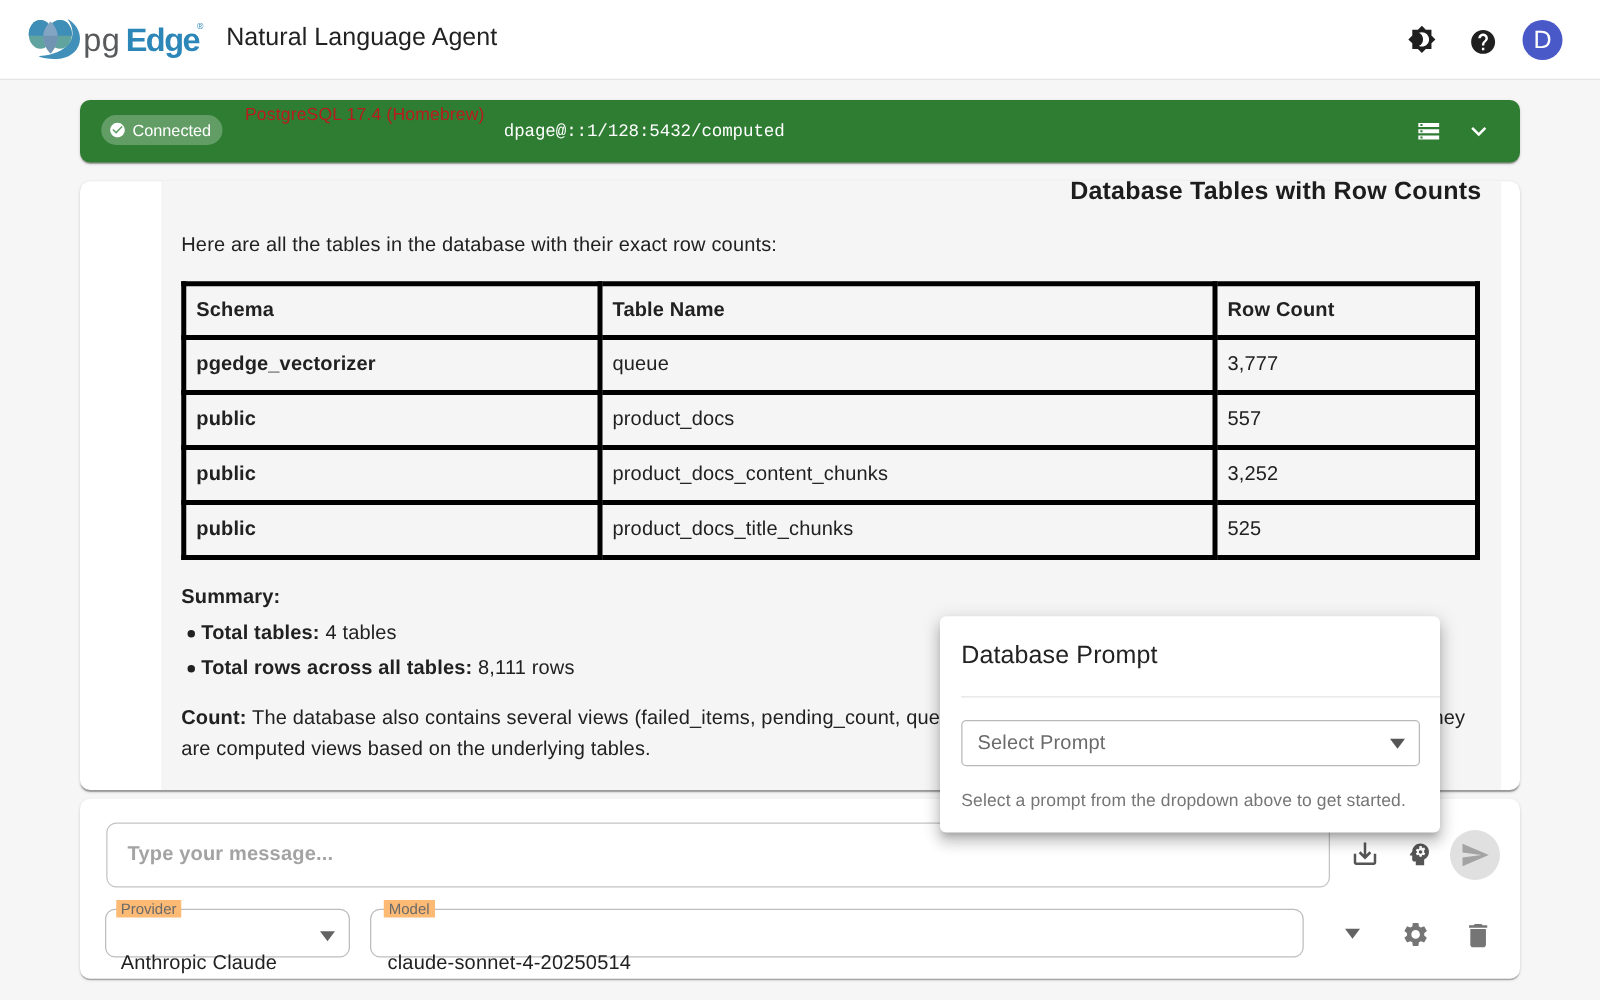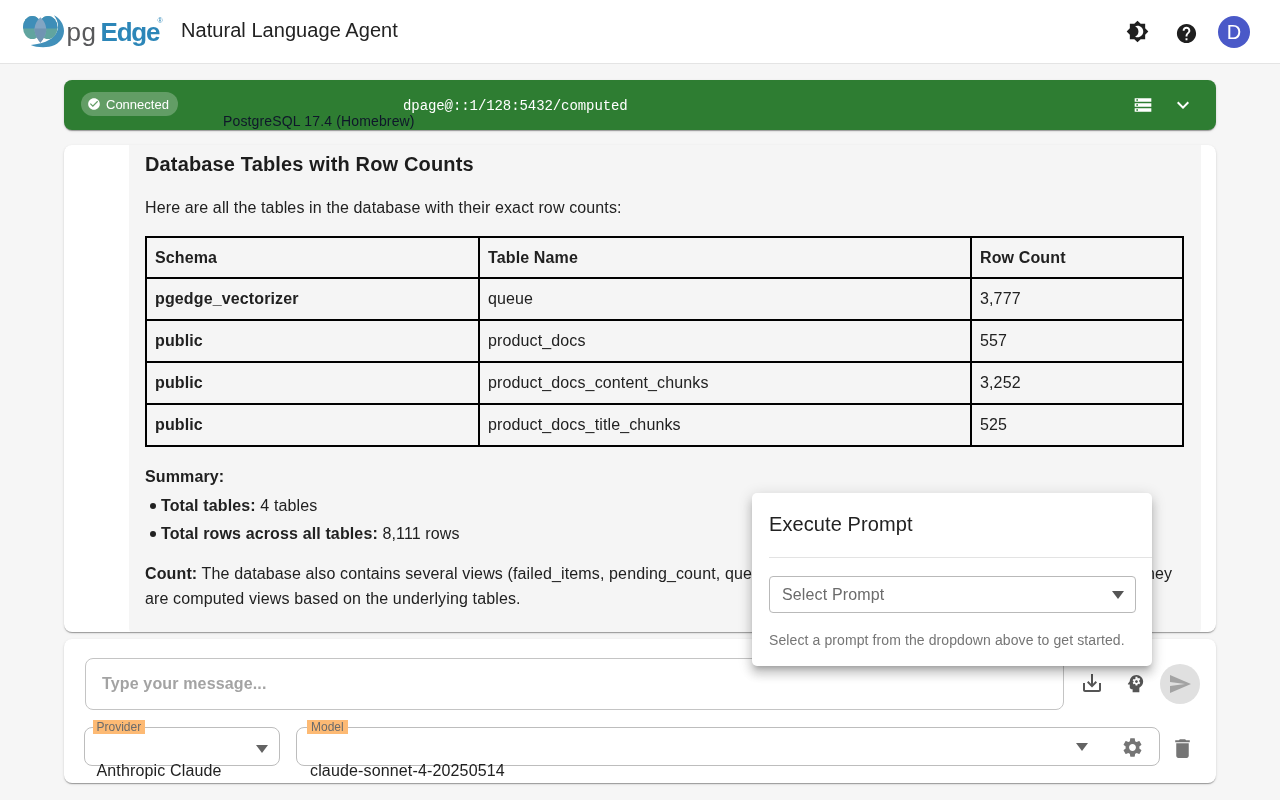--- a/index.html
+++ b/index.html
@@ -9,30 +9,30 @@
 
   
   #header { position:absolute; left:0; top:0; width:1280px; height:64px; background:#fff; border-bottom:1px solid #e4e4e4; }
   #title { position:absolute; left:181px; top:18px; font-size:20px; line-height:24px; color:#222; letter-spacing:0.05px; }
   #avatar { position:absolute; left:1218px; top:16px; width:32px; height:32px; border-radius:50%; background:#4a59c8; color:#fff; font-size:20px; display:flex; align-items:center; justify-content:center; }
 
   
   #greenbar { position:absolute; left:64px; top:80px; width:1152px; height:50px; background:#2e7d32; border-radius:8px; box-shadow:0px 2px 1px -1px rgba(0,0,0,0.2), 0px 1px 1px 0px rgba(0,0,0,0.14), 0px 1px 3px 0px rgba(0,0,0,0.12); }
   #chip { position:absolute; left:81px; top:92px; width:97px; height:24px; border-radius:12px; background:rgba(255,255,255,0.25); display:flex; align-items:center; }
   #chip span { color:#fff; font-size:13px; margin-left:5px; }
-  #pgtext { position:absolute; left:196px; top:111px; color:#0f172a; font-size:14px; line-height:20px; letter-spacing:0.15px;margin-left:27px; }
+  #pgtext { position:absolute; left:196px; top:81px; color:#b91c1c; font-size:14px; line-height:20px; letter-spacing:0.15px; }
   #monotext { position:absolute; left:403px; top:96px; color:#fff; font-size:14px; line-height:20px; letter-spacing:-0.08px; font-family:"Liberation Mono", monospace; }
 
   
   #chatpanel { position:absolute; left:64px; top:145px; width:1152px; height:487px; background:#fff; border-radius:8px; box-shadow:0px 2px 1px -1px rgba(0,0,0,0.2), 0px 1px 1px 0px rgba(0,0,0,0.14), 0px 1px 3px 0px rgba(0,0,0,0.12); overflow:hidden; }
   #bubble { position:absolute; left:65px; top:-25px; width:1072px; background:#f5f5f5; border-radius:8px; padding:16px; color:#212121; }
-  #bubble h3 { font-size:20px; font-weight:bold; line-height:27px; letter-spacing:0.15px; color:#1d1d1d; margin:15px 0 17px 0; }
+  #bubble h3 { font-size:20px; font-weight:bold; line-height:27px; letter-spacing:0.15px; color:#1d1d1d; margin:4px 0 17px 0;text-align:right; }
   #bubble p { font-size:16px; line-height:25px; letter-spacing:0.13px; margin:0 0 16px 0; }
   #bubble table { border-collapse:collapse; width:1039px; margin:2px 0 17px 0; }
-  #bubble th, #bubble td { border:2px solid #000000; font-size:16px; letter-spacing:0.13px; text-align:left; padding:8px 8px; }
+  #bubble th, #bubble td { border:4px solid #000000; font-size:16px; letter-spacing:0.13px; text-align:left; padding:8px 8px; }
   #bubble th { font-weight:bold; line-height:23px; }
   #bubble td { line-height:24px; }
   #bubble ul { margin:0 0 13px 0; padding-left:16px; list-style:none; }
   #bubble li { font-size:16px; line-height:28px; letter-spacing:0.13px; position:relative; }
   #bubble li::before { content:""; position:absolute; left:-11px; top:11px; width:6px; height:6px; border-radius:50%; background:#212121; }
   #summaryp { margin-bottom:3px !important; }
   #notep { margin-bottom:9px !important; }
   .b { font-weight:bold; }
 
   
@@ -168,34 +168,34 @@
 <div id="sendbtn">
   <svg width="24" height="24" viewBox="0 0 24 24" fill="#a3a3a3">
     <path d="M2.01 21 23 12 2.01 3 2 10l15 2-15 2z"></path>
   </svg>
 </div>
 <div class="selbox" style="left:83.5px; width:196px;">
   <span class="sellabel">Provider</span>
   <span class="selvalue">Anthropic Claude</span>
   <div class="tri" style="left:171.5px; top:17px;"></div>
 </div>
-<div class="selbox" style="left:296px; width:864px;padding-left:35px;">
+<div class="selbox" style="left:296px; width:747px;padding-left:35px;">
   <span class="sellabel" style="left:10px;">Model</span>
   <span class="selvalue" style="left:13px;">claude-sonnet-4-20250514</span>
   <div class="tri" style="left:778.5px; top:15px;"></div>
 </div>
 
 <svg class="abs" style="left:1120.5px; top:735.5px;" width="23" height="23" viewBox="0 0 24 24" fill="#757575">
   <path d="M19.14 12.94c.04-.3.06-.61.06-.94 0-.32-.02-.64-.07-.94l2.03-1.58c.18-.14.23-.41.12-.61l-1.92-3.32c-.12-.22-.37-.29-.59-.22l-2.39.96c-.5-.38-1.03-.7-1.62-.94l-.36-2.54c-.04-.24-.24-.41-.48-.41h-3.84c-.24 0-.43.17-.47.41l-.36 2.54c-.59.24-1.13.57-1.62.94l-2.39-.96c-.22-.08-.47 0-.59.22L2.74 8.87c-.12.21-.08.47.12.61l2.03 1.58c-.05.3-.09.63-.09.94s.02.64.07.94l-2.03 1.58c-.18.14-.23.41-.12.61l1.92 3.32c.12.22.37.29.59.22l2.39-.96c.5.38 1.03.7 1.62.94l.36 2.54c.05.24.24.41.48.41h3.84c.24 0 .44-.17.47-.41l.36-2.54c.59-.24 1.13-.56 1.62-.94l2.39.96c.22.08.47 0 .59-.22l1.92-3.32c.12-.22.07-.47-.12-.61l-2.01-1.58zM12 15.6c-1.98 0-3.6-1.62-3.6-3.6s1.62-3.6 3.6-3.6 3.6 1.62 3.6 3.6-1.62 3.6-3.6 3.6z"></path>
 </svg>
 
 <svg class="abs" style="left:1170px; top:735.5px;" width="25" height="25" viewBox="0 0 24 24" fill="#757575">
   <path d="M6 19c0 1.1.9 2 2 2h8c1.1 0 2-.9 2-2V7H6v12zM19 4h-3.5l-1-1h-5l-1 1H5v2h14V4z"></path>
 </svg>
 
 <div id="popup"></div>
-<div id="popuptitle">Execute Prompt</div>
+<div id="popuptitle">Database Prompt</div>
 <div id="popupdivider"></div>
 <div id="popupselect">
   <span>Select Prompt</span>
   <div class="tri" style="left:342px; top:14px; border-top-color:#555;"></div>
 </div>
 <div id="popuphelp">Select a prompt from the dropdown above to get started.</div>
 
 </body></html>

